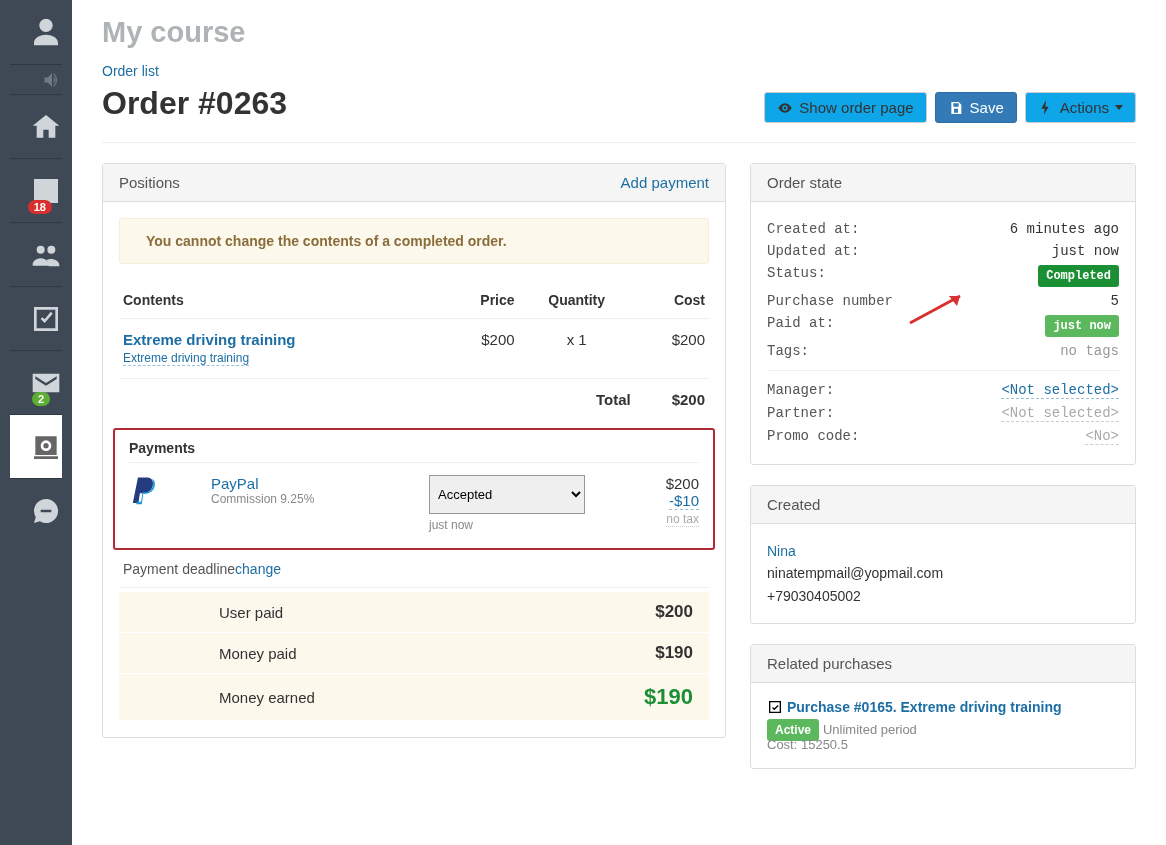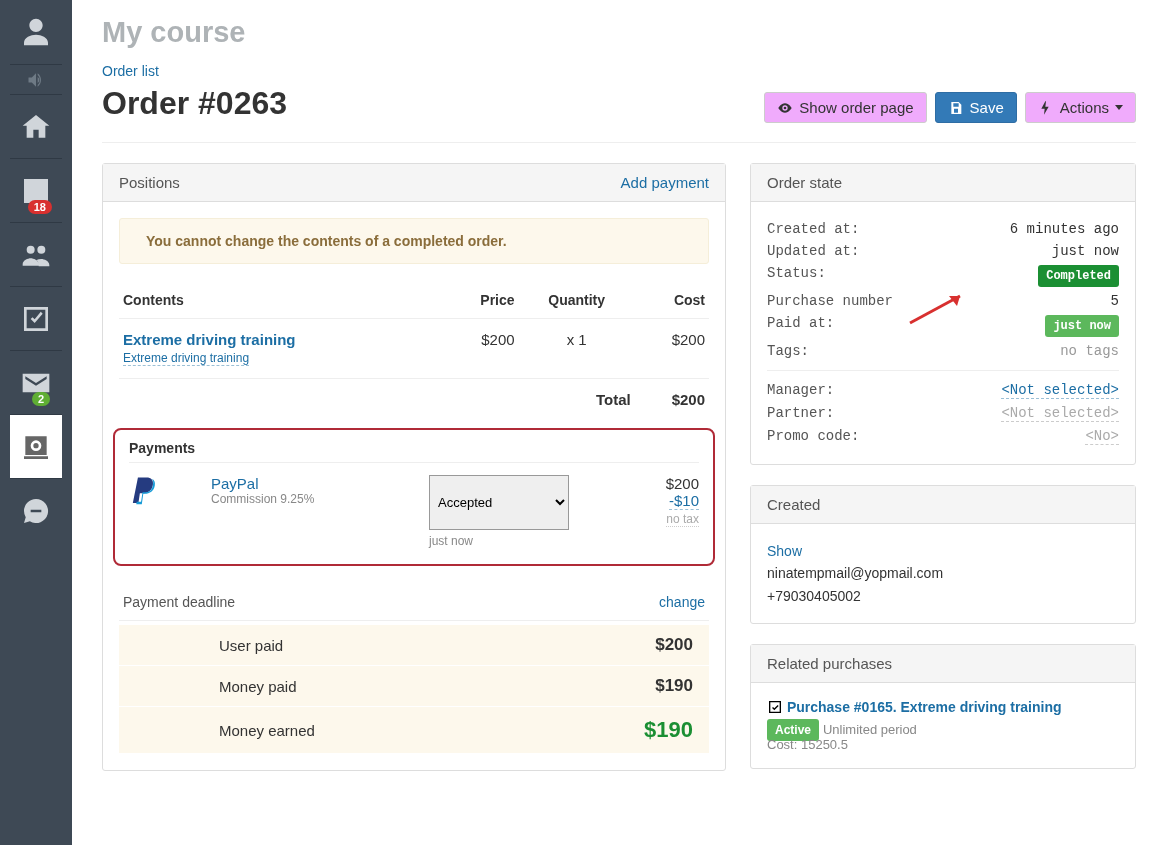--- a/index.html
+++ b/index.html
@@ -19,38 +19,38 @@
     --blue:#337ab7;
     --beige:#fdf8ec;
     --beige-border:#f5eed9;
   }
   *{box-sizing:border-box;}
   body{margin:0;font-family:"Helvetica Neue",Arial,sans-serif;font-size:14px;color:var(--text);background:var(--bg);}
   a{color:var(--link);text-decoration:none;}
 
   
   .sidebar{position:fixed;left:0;top:0;bottom:0;width:72px;background:var(--side);display:flex;flex-direction:column;align-items:center;}
-  .side-item{width:52px;height:64px;display:flex;align-items:center;justify-content:center;color:#d0d5da;border-top:1px solid #2f3944;position:relative;cursor:pointer;}
+  .side-item{width:52px;height:64px;display:flex;align-items:center;justify-content:flex-end;color:#d0d5da;border-top:1px solid #2f3944;position:relative;cursor:pointer;}
   .side-item:first-child{border-top:none;}
   .side-item.muted{height:30px;color:#6e7a85;}
   .side-item.active{background:#fff;color:#666;}
   .badge-side{position:absolute;font-size:11px;font-weight:bold;color:#fff;border-radius:10px;padding:1px 6px;}
   .badge-red{background:#d8302f;bottom:8px;right:10px;}
   .badge-green{background:#5fae34;bottom:8px;right:12px;}
   .side-item svg{width:32px;height:32px;fill:currentColor;}
   .side-item.muted svg{width:20px;height:20px;}
 
   
   .page{margin-left:72px;padding:10px 30px 30px 30px;max-width:1100px;}
   h1{font-size:29px;font-weight:700;color:var(--grey-title);margin:6px 0 14px 0;letter-spacing:0px;}
   h2.order{font-size:32px;font-weight:700;color:#333;margin:6px 0 20px 0;}
   .breadcrumb{font-size:14px;margin-bottom:4px;margin-top:8px;}
 
   .top-actions{float:right;margin-top:-50px;display:flex;gap:8px;}
-  .btn{display:inline-flex;align-items:center;gap:6px;border:1px solid #ccc;background:#f0abfc;color:#333;padding:6px 12px;font-size:15px;border-radius:3px;cursor:pointer;}
+  .btn{display:inline-flex;align-items:center;gap:6px;border:1px solid #ccc;background:#0ea5e9;color:#333;padding:6px 12px;font-size:15px;border-radius:3px;cursor:pointer;}
   .btn-primary{background:var(--blue);border-color:#2e6da4;color:#fff;}
   .btn .caret{border-top:5px solid currentColor;border-left:4px solid transparent;border-right:4px solid transparent;display:inline-block;}
   .btn svg{width:16px;height:16px;fill:currentColor;}
 
   hr.sep{border:none;border-top:1px solid #eee;margin:0 0 20px 0;}
 
   .columns{display:flex;gap:24px;align-items:flex-start;}
   .col-main{flex:1;}
   .col-side{width:386px;flex-shrink:0;}
 
@@ -64,36 +64,36 @@
 
   table.pos{width:100%;border-collapse:collapse;}
   table.pos th{text-align:left;font-weight:700;color:#333;padding:10px 4px;border-bottom:1px solid #eee;font-size:14px;}
   table.pos th.r, table.pos td.r{text-align:right;}
   table.pos th.c, table.pos td.c{text-align:center;}
   table.pos td{padding:12px 4px;vertical-align:top;font-size:15px;}
   .item-name{color:var(--link);font-weight:600;}
   .item-sub{font-size:12px;color:var(--link);border-bottom:1px dashed #9cc0d6;display:inline-block;}
   .total-row td{border-top:1px solid #eee;padding-top:14px;font-weight:700;font-size:17px;}
 
-  .red-box{border:2px solid var(--red);border-radius:8px;padding:6px 14px 16px 14px;margin:8px -6px 18px -6px;}
+  .red-box{border:2px solid var(--red);border-radius:3px;padding:6px 14px 16px 14px;margin:8px -6px 1px -6px;}
   .pay-sec-title{font-weight:700;margin:4px 0 6px 0;}
 
   .pay-row{display:flex;align-items:flex-start;border-top:1px solid #eee;padding-top:12px;}
   .pp-logo{width:44px;flex-shrink:0;}
   .pay-info{flex:1;margin-left:38px;}
   .pay-name{color:var(--link);font-size:15px;}
   .pay-sub{color:#888;font-size:12px;}
   .pay-mid{width:180px;}
-  select.status{width:140px;padding:18px 4px;font-size:13px;border:1px solid #999;}
+  select.status{width:156px;padding:10px 4px;font-size:13px;border:1px solid #999;}
   .pay-time{font-size:12px;color:#888;margin-top:4px;}
   .pay-right{width:90px;text-align:right;font-size:15px;}
   .commission-val{color:var(--link);border-bottom:1px dashed #9cc0d6;}
   .notax{font-size:12px;color:#aaa;border-bottom:1px dotted #ccc;}
 
-  .deadline-row{display:flex;justify-content:space-between;padding:10px 4px;border-bottom:1px solid #eee;font-size:14px;color:#555;}
+  .deadline-row{display:flex;justify-content:flex-start;padding:10px 4px;border-bottom:1px solid #eee;font-size:14px;color:#555;}
   .comm-row{display:flex;align-items:center;gap:10px;padding:10px 4px;font-size:14px;color:#555;}
 
   table.summary{width:100%;border-collapse:collapse;margin-top:4px;}
   table.summary td{padding:10px 16px 10px 100px;font-size:15px;}
   table.summary tr{background:var(--beige);border-bottom:1px solid #fff;}
   table.summary td.r{text-align:right;font-weight:700;font-size:17px;}
   .earned{color:var(--green);font-size:22px !important;}
 
   
   .kv{display:flex;justify-content:space-between;padding:3px 0;font-size:14px;color:#555;font-family:Liberation Mono, monospace;}
@@ -341,21 +341,21 @@
           <div class="kv">
               <span>Promo code:</span>
               <span class="grey-dash">&lt;No&gt;</span>
             </div>
         </div>
       </div>
 
       <div class="panel">
         <div class="panel-head">Created</div>
         <div class="panel-body client-body">
-          <a href="#">Show</a><br>
+          <a href="#">Nina</a><br>
           <span>ninatempmail@yopmail.com</span><br>
           <span>+79030405002</span>
         </div>
       </div>
 
       <div class="panel">
         <div class="panel-head">Related purchases</div>
         <div class="panel-body">
           <div>
             <svg class="chk-icon" viewBox="0 0 24 24">

